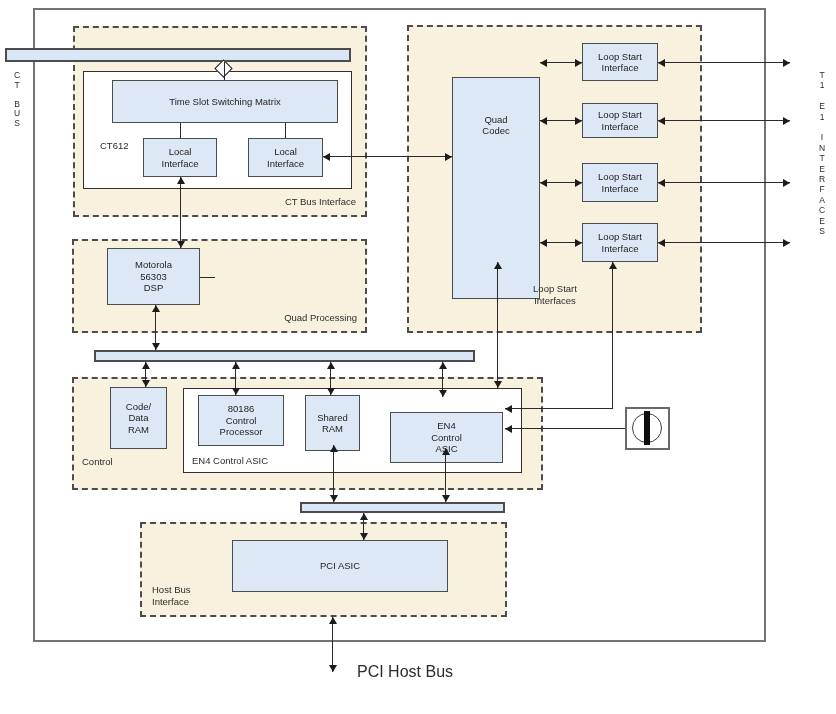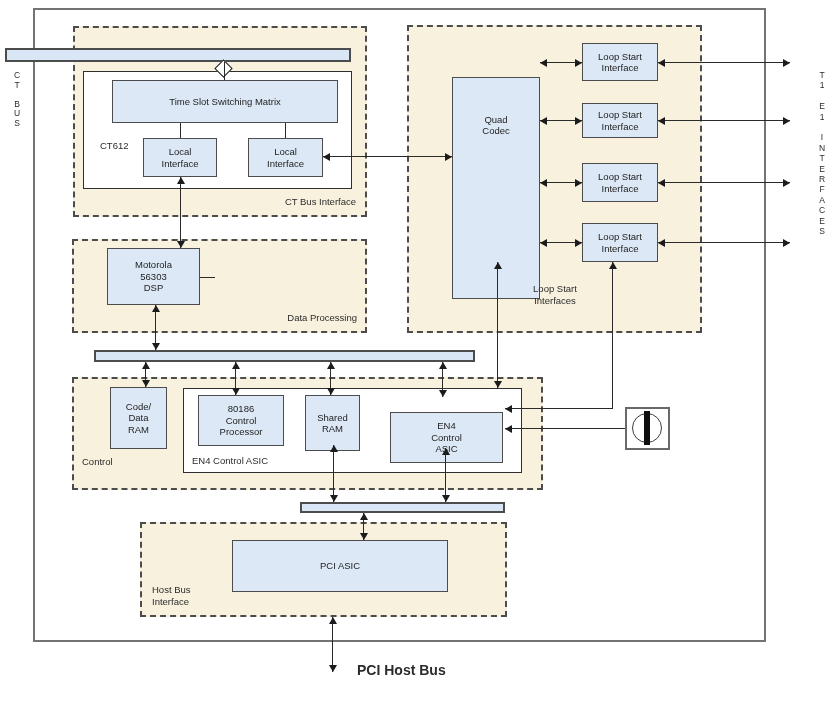--- a/index.html
+++ b/index.html
@@ -75,28 +75,28 @@
 Interface</div>
   <div class="blk" style="left:582px;top:163px;width:76px;height:39px;">Loop Start
 Interface</div>
   <div class="blk" style="left:582px;top:223px;width:76px;height:39px;">Loop Start
 Interface</div>
 
   <div class="blk" style="left:232px;top:540px;width:216px;height:52px;">PCI ASIC</div>
 
   <div class="lbl" style="left:260px;top:196px;width:96px;text-align:right;">CT Bus Interface</div>
   <div class="lbl" style="left:100px;top:140px;">CT612</div>
-  <div class="lbl" style="left:272px;top:312px;width:85px;text-align:right;">Data Processing</div>
+  <div class="lbl" style="left:272px;top:312px;width:85px;text-align:right;">Quad Processing</div>
   <div class="lbl" style="left:82px;top:456px;">Control</div>
   <div class="lbl" style="left:192px;top:455px;">EN4 Control ASIC</div>
   <div class="lbl" style="left:520px;top:283px;width:70px;text-align:center;">Loop Start
 Interfaces</div>
   <div class="lbl" style="left:152px;top:584px;">Host Bus
 Interface</div>
-  <div class="lbl" style="left:357px;top:662px;font-size:14px;font-weight:bold;">PCI Host Bus</div>
+  <div class="lbl" style="left:357px;top:662px;font-size:16px;">PCI Host Bus</div>
 
   <div class="vert" style="left:9px;top:71px;width:16px;line-height:9.5px;">C
 T
 
 B
 U
 S</div>
   <div class="vert" style="left:812px;top:70px;width:20px;line-height:10.4px;">T
 1
 

